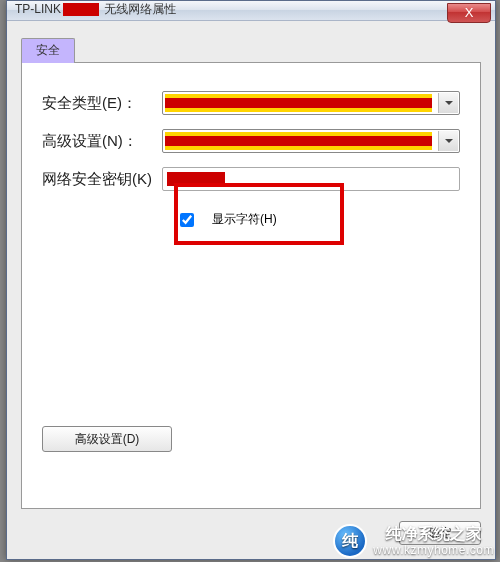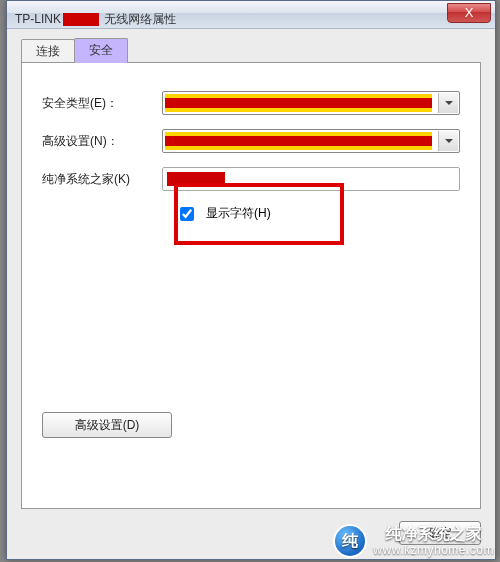--- a/index.html
+++ b/index.html
@@ -16,24 +16,24 @@
       position: absolute;
       left: 6px;
       top: 0;
       width: 490px;
       height: 560px;
       background: #ececec;
       border: 1px solid #5a6b8a;
       box-shadow: 0 0 8px rgba(0,0,0,0.4);
     }
     .titlebar {
-      height: 28px;
+      height: 20px;
       background: linear-gradient(to bottom, #f4f6fa 0%, #dde4ee 45%, #c8d3e2 46%, #dbe3ee 100%);
       display: flex;
-      align-items: flex-end;
+      align-items: flex-start;
       padding-left: 8px;
       border-bottom: 1px solid #aab5c8;
       position: relative;
     }
     .titlebar-text { color: #333; font-size: 12px; }
     .title-redact {
       display: inline-block;
       width: 36px;
       height: 13px;
       background: #c00;
@@ -94,21 +94,21 @@
       margin-top: -1px;
     }
     .form-row {
       display: flex;
       align-items: center;
       margin-bottom: 14px;
     }
     .form-row label {
       width: 120px;
       color: #222;
-      font-size: 12px;
+      font-size: 15px;
     }
     .select-wrap {
       flex: 1;
       position: relative;
     }
     .select {
       width: 100%;
       height: 24px;
       border: 1px solid #888;
       background: #fff;
@@ -160,41 +160,41 @@
       left: 4px;
       top: 4px;
       width: 58px;
       height: 14px;
       background: #c00;
     }
     .checkbox-row {
       margin-left: 138px;
       display: flex;
       align-items: center;
-      gap: 12px;
-      margin-top: 14px;
+      gap: 18px;
+      margin-top: 20px;
     }
     .checkbox-row input[type="checkbox"] {
       width: 14px;
       height: 14px;
       cursor: pointer;
     }
     .highlight-box {
       position: absolute;
       border: 4px solid #d00;
       left: 152px;
       top: 120px;
       width: 170px;
       height: 62px;
       pointer-events: none;
     }
     .adv-btn {
       position: absolute;
       left: 20px;
-      bottom: 70px;
+      bottom: 56px;
       width: 130px;
       height: 26px;
       background: linear-gradient(to bottom, #fefefe, #e6e6e6);
       border: 1px solid #888;
       border-radius: 3px;
       cursor: pointer;
       font-size: 12px;
       color: #222;
     }
     .ok-btn {
@@ -244,21 +244,20 @@
 <div class="window">
   <div class="titlebar">
     <span class="titlebar-text">
       <span>TP-LINK</span><span class="title-redact"></span> <span>无线网络属性</span>
     </span>
     <div class="close-btn">X</div>
   </div>
 
   <div class="tab-host">
     <div class="tab-strip">
-      <div class="tab">连接</div>
       <div class="tab active">安全</div>
     </div>
 
     <div class="tab-body">
       <div class="form-row">
         <label>安全类型(E)：</label>
         <div class="select-wrap">
           <div class="select">
             <div class="select-yellow-overlay"></div>
             <div class="arrow"></div>
@@ -270,21 +269,21 @@
         <label>高级设置(N)：</label>
         <div class="select-wrap">
           <div class="select">
             <div class="select-yellow-overlay"></div>
             <div class="arrow"></div>
           </div>
         </div>
       </div>
 
       <div class="form-row">
-        <label>纯净系统之家(K)</label>
+        <label>网络安全密钥(K)</label>
         <div class="text-input">
           <div class="text-redact-bar"></div>
         </div>
       </div>
 
       <div class="checkbox-row">
         <input type="checkbox" checked="" style="">
         <span>显示字符(H)</span>
       </div>
 

